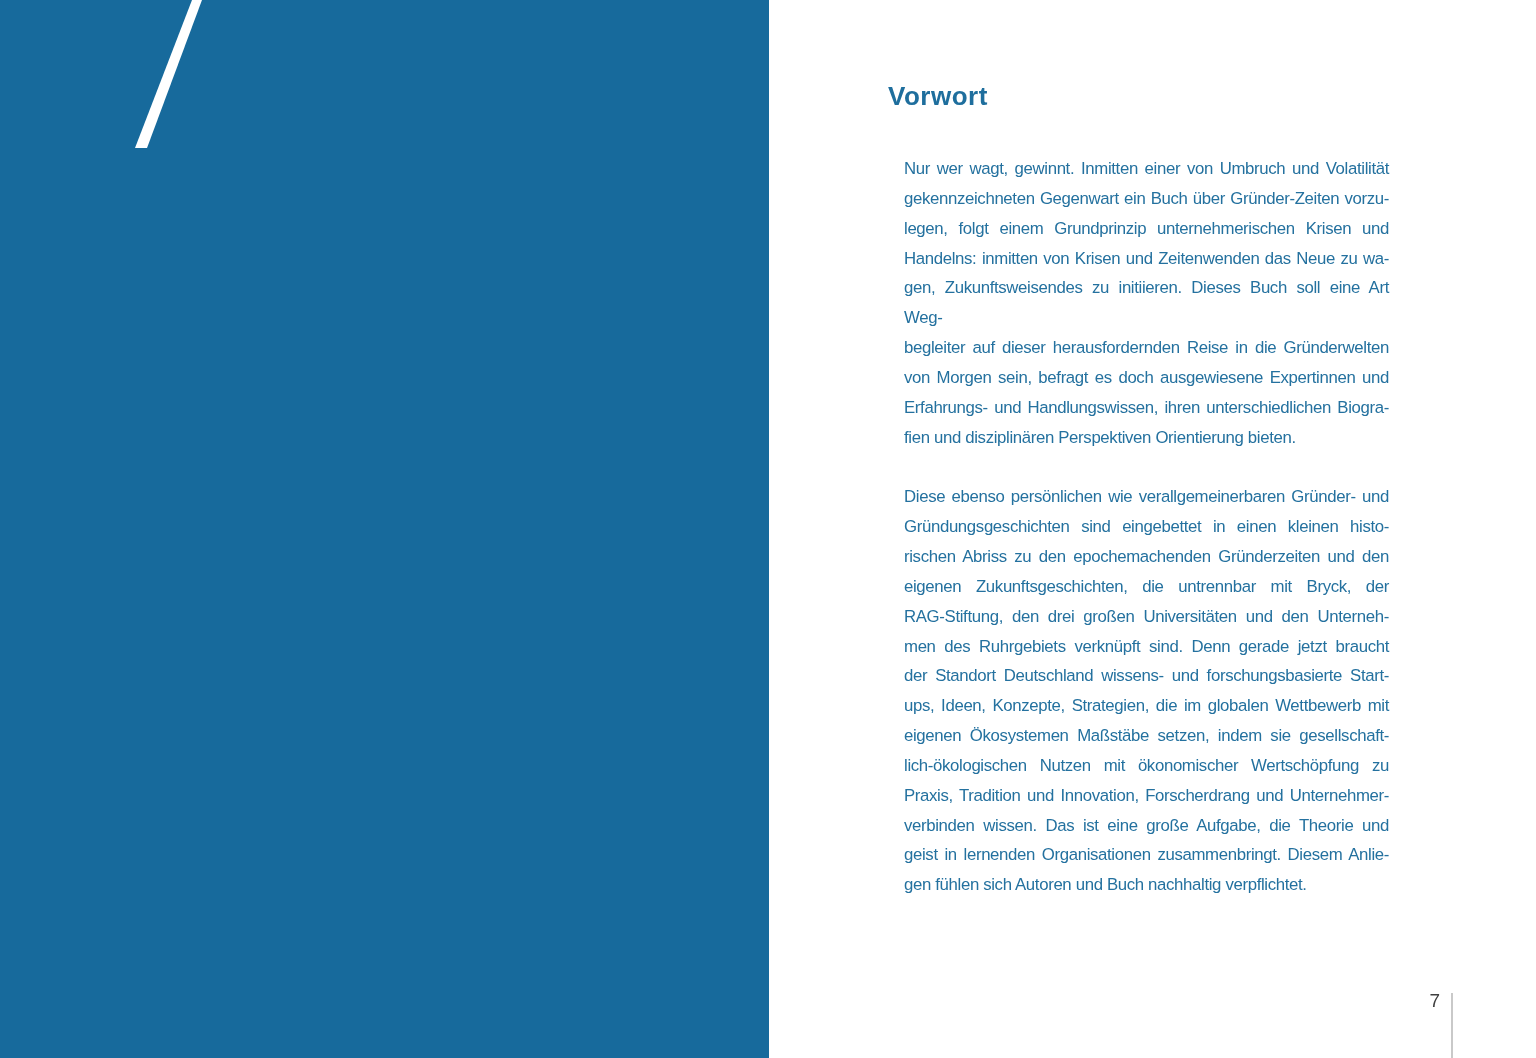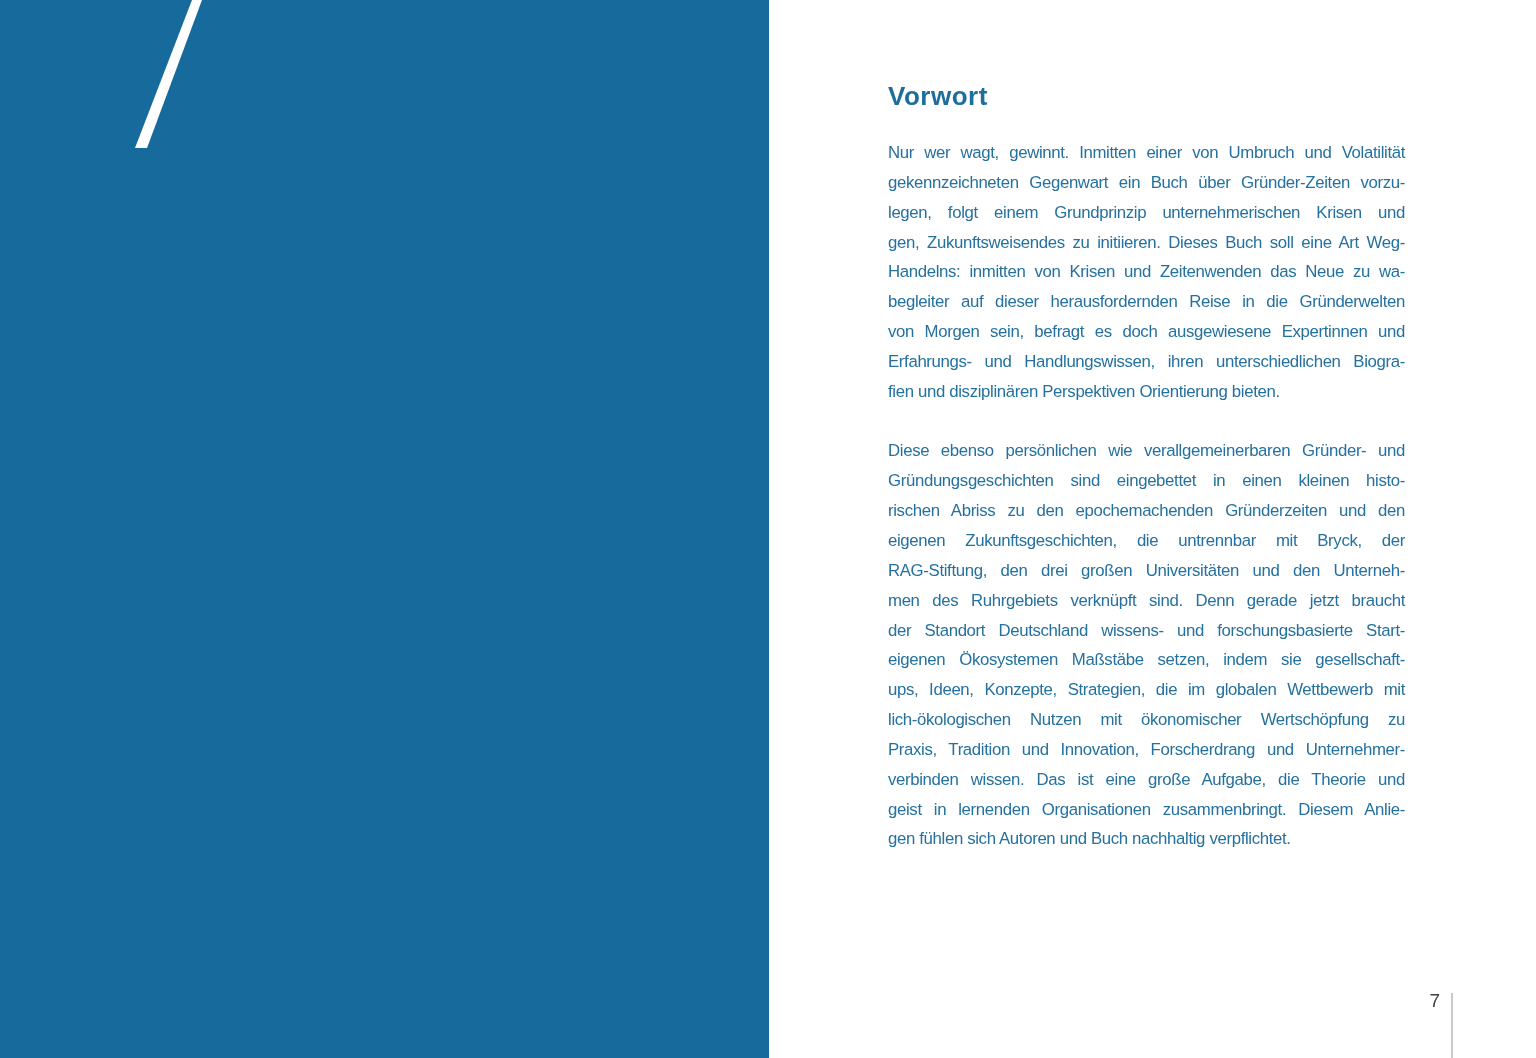--- a/index.html
+++ b/index.html
@@ -54,21 +54,21 @@
   .textblock {
     position: absolute;
     left: 888px;
     top: 138px;
     width: 517px;
     font-size: 16.8px;
     line-height: 29.85px;
     letter-spacing: -0.35px;
     color: var(--body_text, #24719F);
   }
-  .para { margin: 0; }
+  .para { margin: 16px; }
   .para + .para { margin-top: 29.85px; }
 
   .tline {
     text-align: justify;
     text-align-last: justify;
   }
   .tline.last {
     text-align-last: left;
   }
 
@@ -102,37 +102,37 @@
 
 <div class="right-page"></div>
 
 <h1 class="page-title">Vorwort</h1>
 
 <div class="textblock">
   <div class="para">
     <div class="tline">Nur wer wagt, gewinnt. Inmitten einer von Umbruch und Volatilität</div>
     <div class="tline">gekennzeichneten Gegenwart ein Buch über Gründer-Zeiten vorzu-</div>
     <div class="tline">legen, folgt einem Grundprinzip unternehmerischen Krisen und</div>
+    <div class="tline">Handelns: inmitten von Krisen und Zeitenwenden das Neue zu wa-</div>
     <div class="tline">gen, Zukunftsweisendes zu initiieren. Dieses Buch soll eine Art Weg-</div>
-    <div class="tline">Handelns: inmitten von Krisen und Zeitenwenden das Neue zu wa-</div>
     <div class="tline">begleiter auf dieser herausfordernden Reise in die Gründerwelten</div>
     <div class="tline">von Morgen sein, befragt es doch ausgewiesene Expertinnen und</div>
     <div class="tline">Erfahrungs- und Handlungswissen, ihren unterschiedlichen Biogra-</div>
     <div class="tline last">fien und disziplinären Perspektiven Orientierung bieten.</div>
   </div>
   <div class="para">
     <div class="tline">Diese ebenso persönlichen wie verallgemeinerbaren Gründer- und</div>
     <div class="tline">Gründungsgeschichten sind eingebettet in einen kleinen histo-</div>
     <div class="tline">rischen Abriss zu den epochemachenden Gründerzeiten und den</div>
     <div class="tline">eigenen Zukunftsgeschichten, die untrennbar mit Bryck, der</div>
     <div class="tline">RAG-Stiftung, den drei großen Universitäten und den Unterneh-</div>
     <div class="tline">men des Ruhrgebiets verknüpft sind. Denn gerade jetzt braucht</div>
     <div class="tline">der Standort Deutschland wissens- und forschungsbasierte Start-</div>
+    <div class="tline">ups, Ideen, Konzepte, Strategien, die im globalen Wettbewerb mit</div>
     <div class="tline">eigenen Ökosystemen Maßstäbe setzen, indem sie gesellschaft-</div>
-    <div class="tline">ups, Ideen, Konzepte, Strategien, die im globalen Wettbewerb mit</div>
     <div class="tline">lich-ökologischen Nutzen mit ökonomischer Wertschöpfung zu</div>
     <div class="tline">Praxis, Tradition und Innovation, Forscherdrang und Unternehmer-</div>
     <div class="tline">verbinden wissen. Das ist eine große Aufgabe, die Theorie und</div>
     <div class="tline">geist in lernenden Organisationen zusammenbringt. Diesem Anlie-</div>
     <div class="tline last">gen fühlen sich Autoren und Buch nachhaltig verpflichtet.</div>
   </div>
 </div>
 
 <div class="page-number">7</div>
 <div class="footer-rule"></div>

